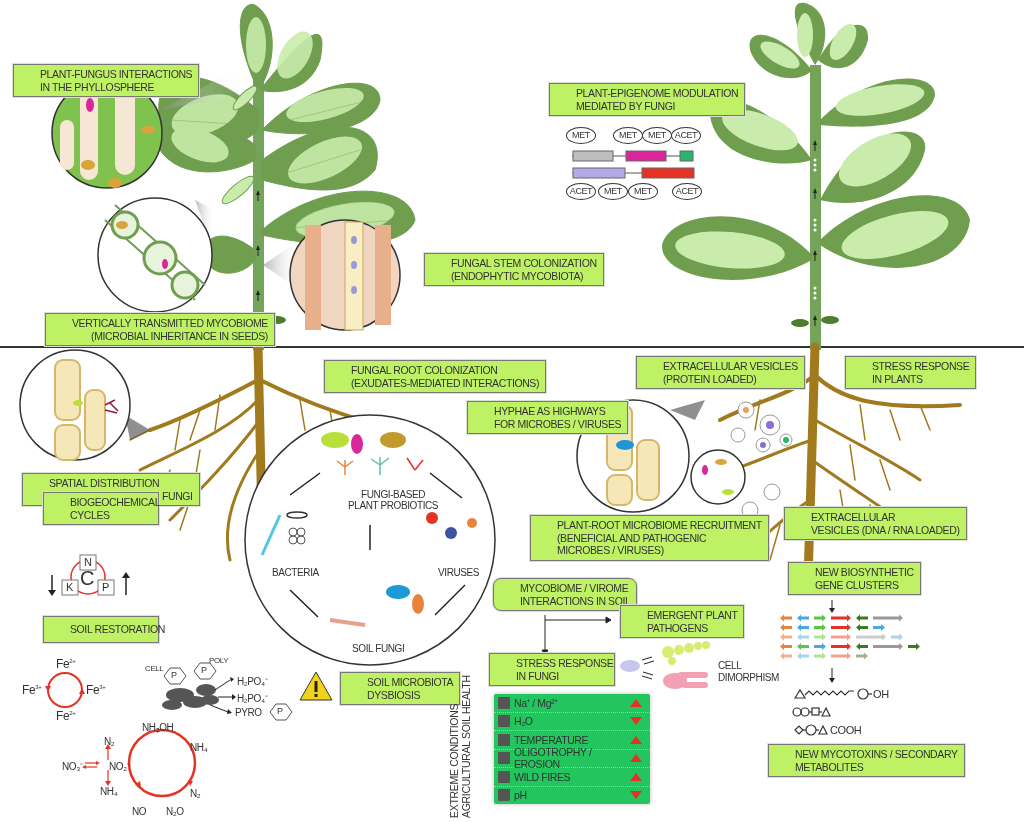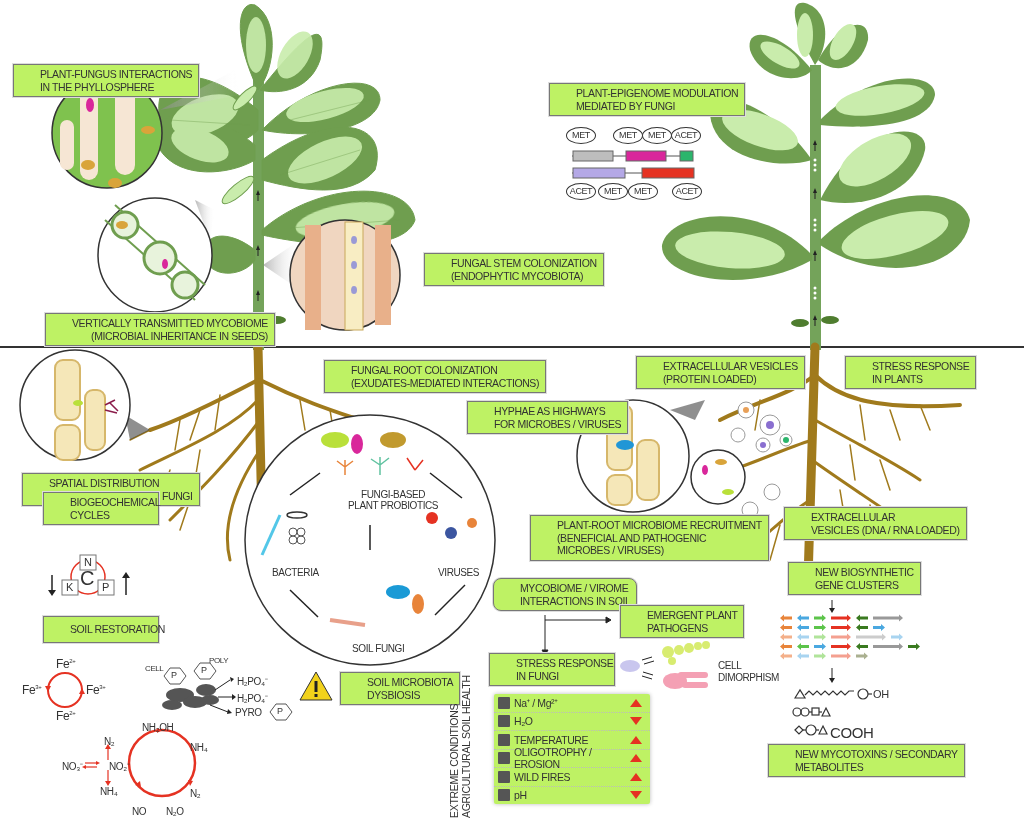--- a/index.html
+++ b/index.html
@@ -1,21 +1,21 @@
 <!DOCTYPE html>
 <html><head>
 <meta charset="utf-8">
 <style>
   html,body{margin:0;padding:0;background:#fff;}
   body{width:1024px;height:822px;position:relative;overflow:hidden;font-family:"Liberation Sans",sans-serif;}
   #scene{position:absolute;left:0;top:0;width:1024px;height:822px;}
   .lbl{position:absolute;background:#bef264;border:1.5px solid #777;box-shadow:0 0 0 1px #ddd;padding:3px 6px 3px 26px;font-family:"Liberation Sans",sans-serif;font-size:10.5px;line-height:12.5px;color:#333;letter-spacing:-0.4px;font-stretch:condensed;transform-origin:left top;text-transform:uppercase;white-space:nowrap;}
   .lbl span{display:block;}
   .txt{position:absolute;font-family:"Liberation Sans",sans-serif;font-size:10px;color:#333;letter-spacing:-0.4px;white-space:nowrap;}
-  .stress-table{position:absolute;left:494px;top:694px;width:156px;background:#bef264;box-shadow:0 0 4px #bbb;border-radius:2px;}
+  .stress-table{position:absolute;left:494px;top:694px;width:156px;background:#22c55e;box-shadow:0 0 4px #bbb;border-radius:2px;}
   .stress-row{display:flex;align-items:center;height:17.5px;border-bottom:1px dotted #bbb;font-size:10.5px;color:#333;letter-spacing:-0.4px;}
   .stress-row:last-child{border-bottom:none;}
   .stress-ico{width:12px;height:12px;background:#555;margin:0 4px 0 4px;border-radius:1px;}
   .stress-label{flex:1;}
   .stress-arrow{width:0;height:0;margin-right:8px;border-left:6px solid transparent;border-right:6px solid transparent;}
   .up{border-bottom:8px solid #e53222;}
   .down{border-top:8px solid #e53222;}
   .vert-title{position:absolute;left:448px;top:818px;transform:rotate(-90deg);transform-origin:left top;font-size:10.5px;line-height:12px;color:#333;letter-spacing:-0.3px;white-space:nowrap;}
 </style>
 </head>
@@ -578,21 +578,21 @@
 <div class="txt" style="left:190px;top:742px;">NH₄</div>
 <div class="txt" style="left:190px;top:788px;">N₂</div>
 <div class="txt" style="left:166px;top:806px;">N₂O</div>
 <div class="txt" style="left:132px;top:806px;">NO</div>
 <div class="txt" style="left:104px;top:736px;">N₂</div>
 <div class="txt" style="left:62px;top:759px;">NO₃⁻</div>
 <div class="txt" style="left:100px;top:759px;padding-left:9px;">NO₂⁻</div>
 <div class="txt" style="left:100px;top:786px;">NH₄</div>
 
 <div class="txt" style="left:873px;top:688px;font-size:11px;">OH</div>
-<div class="txt" style="left:830px;top:724px;font-size:15px;">COOH</div>
+<div class="txt" style="left:830px;top:724px;font-size:11px;">COOH</div>
 
 <div class="vert-title">
   <div>EXTREME CONDITIONS</div>
     <div>AGRICULTURAL SOIL HEALTH</div>
 </div>
 <div class="stress-table" id="stress-table">
     <div class="stress-row">
       <span class="stress-ico"></span>
       <span class="stress-label">Na⁺ / Mg²⁺</span>
       <span class="stress-arrow up"></span>

